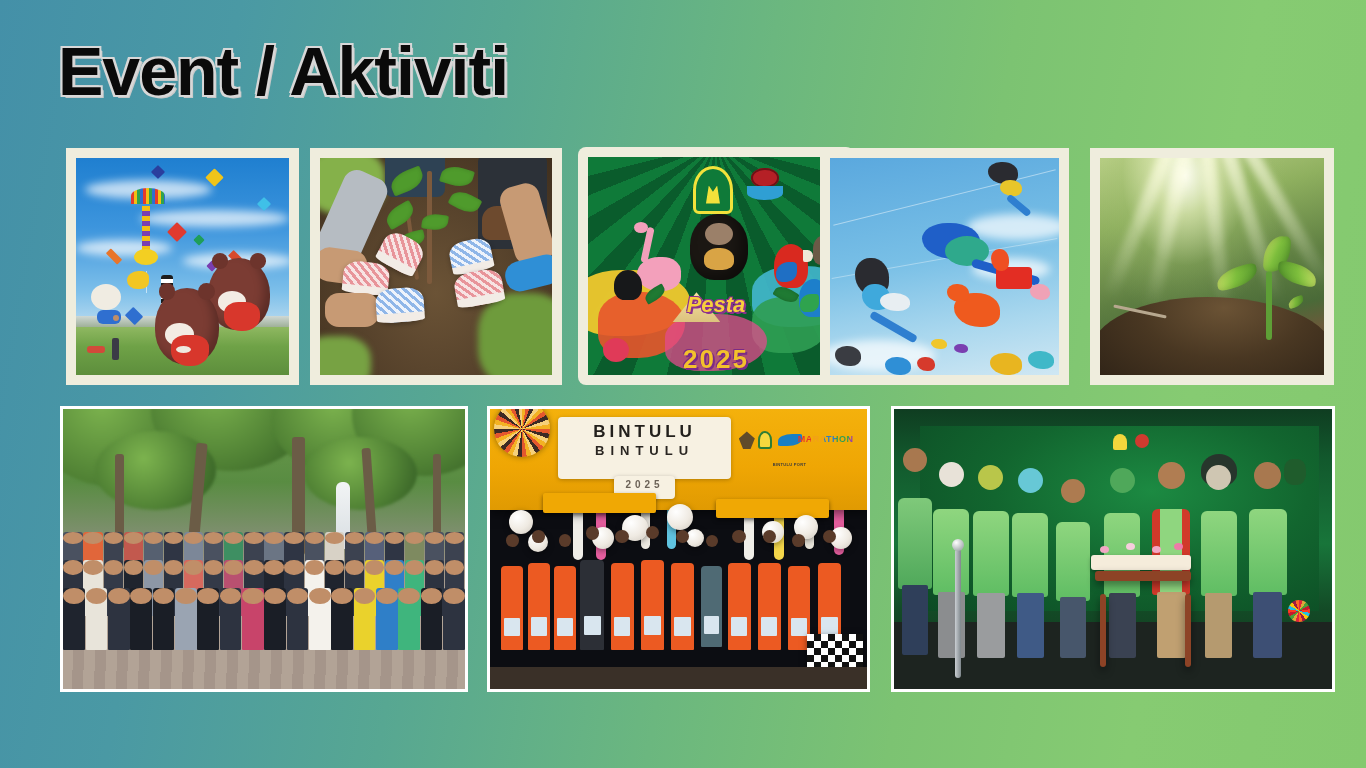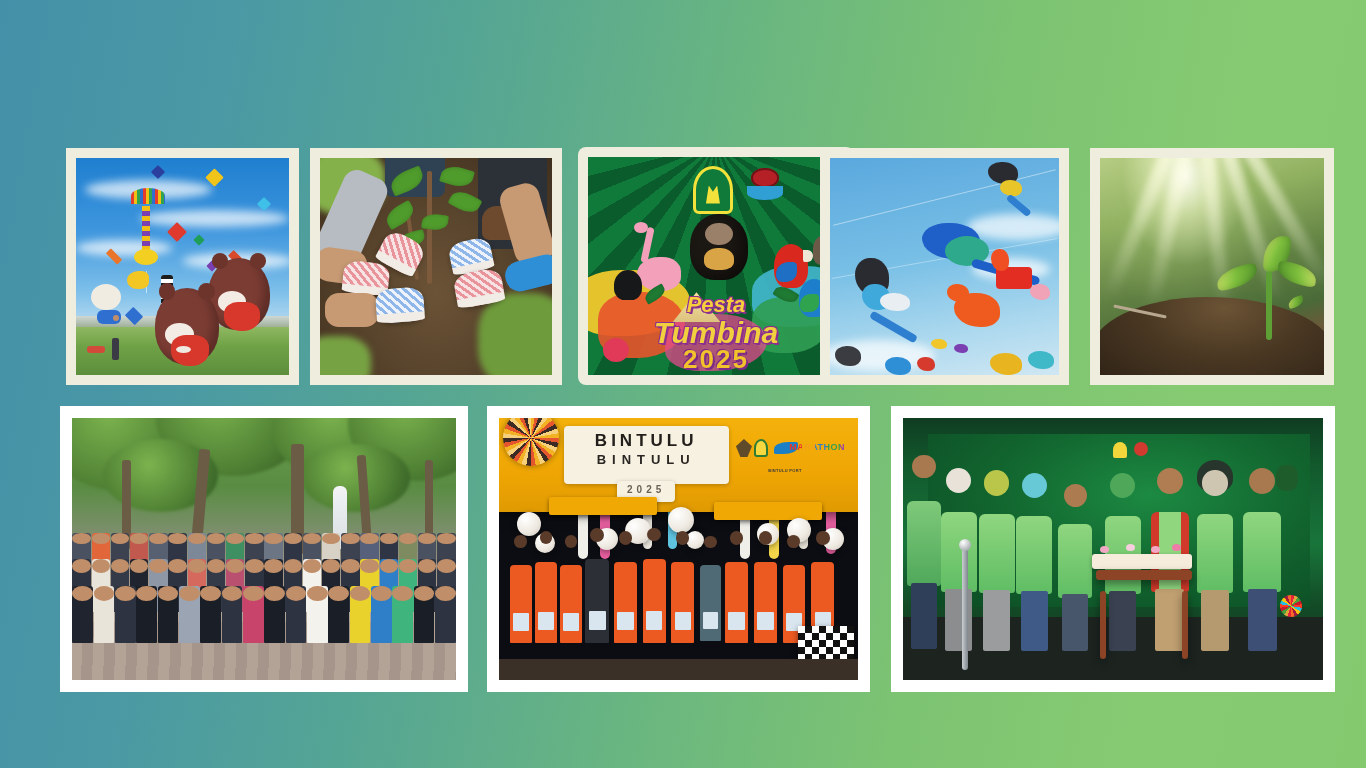--- a/index.html
+++ b/index.html
@@ -47,21 +47,21 @@
     white-space: nowrap;
   }
 
   
   .frame {
     position: absolute;
     box-sizing: border-box;
     overflow: hidden;
   }
   .frame.cream { background: #efeddd; padding: 10px; }
-  .frame.white { background: #ffffff; padding: 12px; }
+  .frame.white { background: #ffffff; padding: 3px; }
 
   .photo {
     position: relative;
     width: 100%;
     height: 100%;
     overflow: hidden;
     background: #9ac7de;
   }
 
   
@@ -307,20 +307,21 @@
   .cake-table { position:absolute; background:#8d4326; border-radius: 3px; box-shadow: 0 4px 8px rgba(0,0,0,.45); }
   .cake { position:absolute; background:#f5ecdb; border-radius: 3px; box-shadow: 0 2px 4px rgba(0,0,0,.35); }
   .stanchion { position:absolute; width:6px; background: linear-gradient(90deg,#c9ced2,#7f878c); border-radius:3px; }
   .stanchion::before { content:""; position:absolute; left:-3px; top:-10px; width:12px; height:12px; border-radius:50%; background: radial-gradient(circle at 35% 30%,#fff,#8a9296); }
 </style>
 </head>
 <body>
 
 <div id="stage">
 
+  <div id="page-title">Event / Aktiviti</div>
 
   <div class="frame cream" style="left:66px; top:148px; width:233px; height:237px;">
     <div class="photo">
       <div class="kitefest-sky"></div>
       <div class="cloudwisp" style="left:4%; top:10%; width:60%; height:9%;"></div>
       <div class="cloudwisp" style="left:30%; top:24%; width:70%; height:8%;"></div>
       <div class="cloudwisp" style="left:0%; top:38%; width:45%; height:7%;"></div>
       <div class="cloudwisp" style="left:50%; top:44%; width:52%; height:7%;"></div>
       <div class="horizon-strip" style="bottom:22%;"></div>
       <div class="grass-band"></div>
@@ -461,21 +462,20 @@
 
         <div class="leaf" style="left:22%; top:60%; width:22px; height:12px; transform: rotate(-30deg); background:#1f7a33;"></div>
         <div class="leaf" style="right:18%; top:60%; width:24px; height:13px; transform: rotate(30deg); background:#1f7a33;"></div>
         <div style="position:absolute; left:6%; bottom:6%; width:26px; height:24px; background:#e03a58; border-radius:50%;"></div>
 
         <div style="position:absolute; left:33%; top:62%; width:48px; height:30px;
                     background: linear-gradient(180deg,#f6e1a3,#dcc27d);
                     clip-path: polygon(50% 0, 100% 100%, 0 100%); "></div>
 
         <div class="tumbina-text" style="top:62%; font-size:22px;">Pesta</div>
-        <div class="tumbina-text" style="top:73%; font-size:30px; color:#f2cf3f;">Tumbina</div>
         <div class="tumbina-year" style="top:86%; font-size:26px;">2025</div>
       </div>
     </div>
   </div>
 
   <div class="frame cream" style="left:820px; top:148px; width:249px; height:237px;">
     <div class="photo">
       <div class="kite4-sky"></div>
       <div class="cloudwisp" style="right:-4%; top:26%; width:44%; height:12%;"></div>
       <div class="cloudwisp" style="right:4%; top:46%; width:34%; height:10%;"></div>

